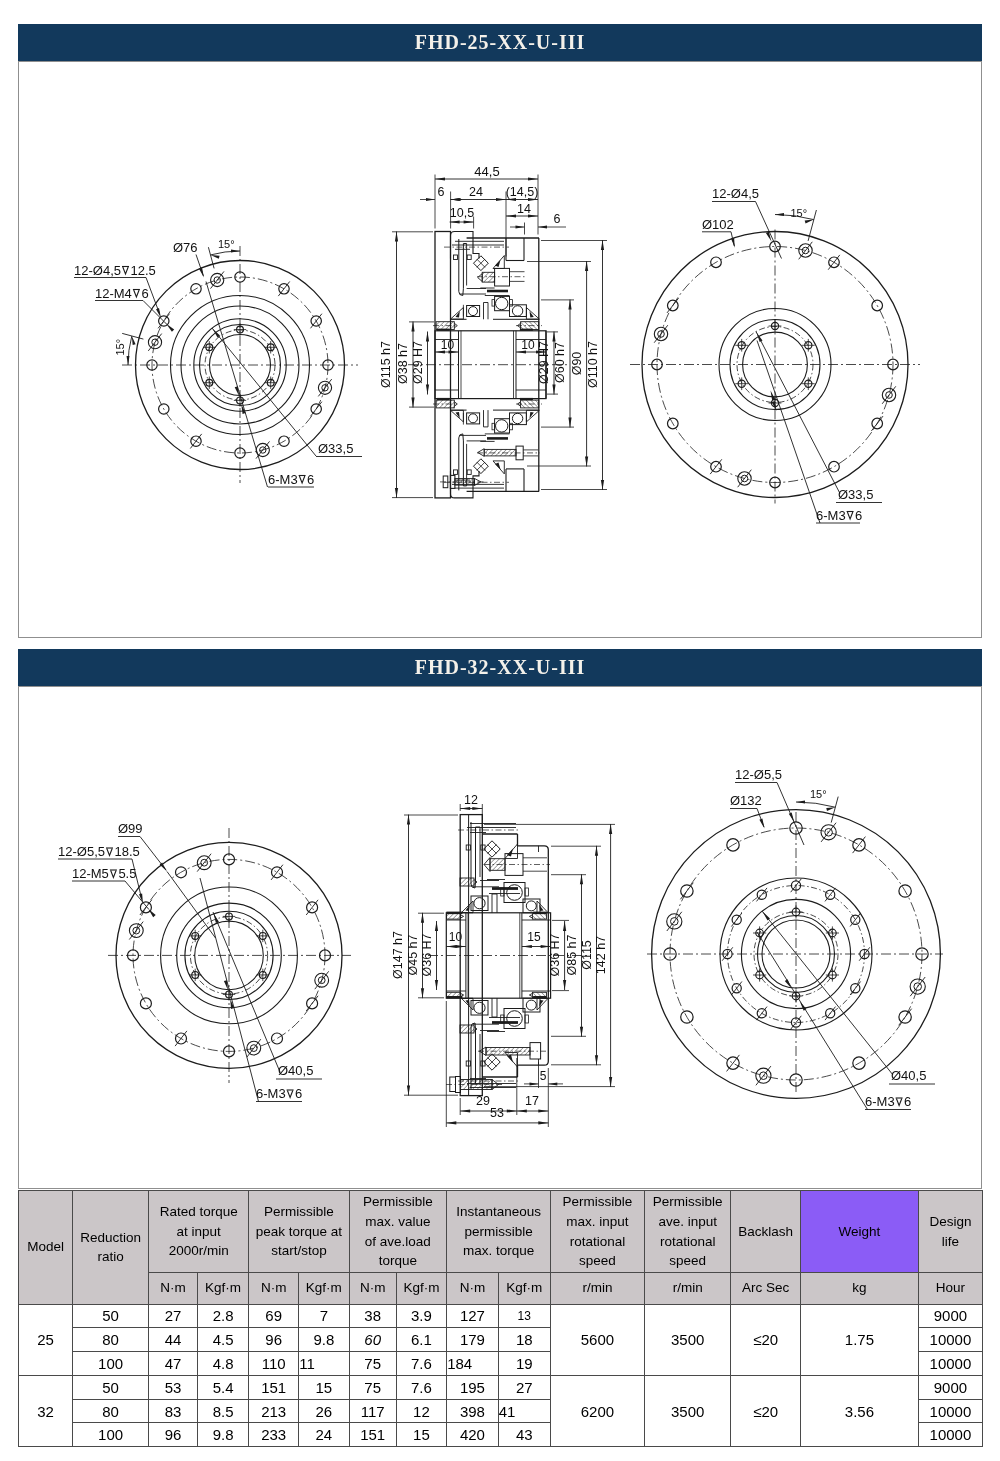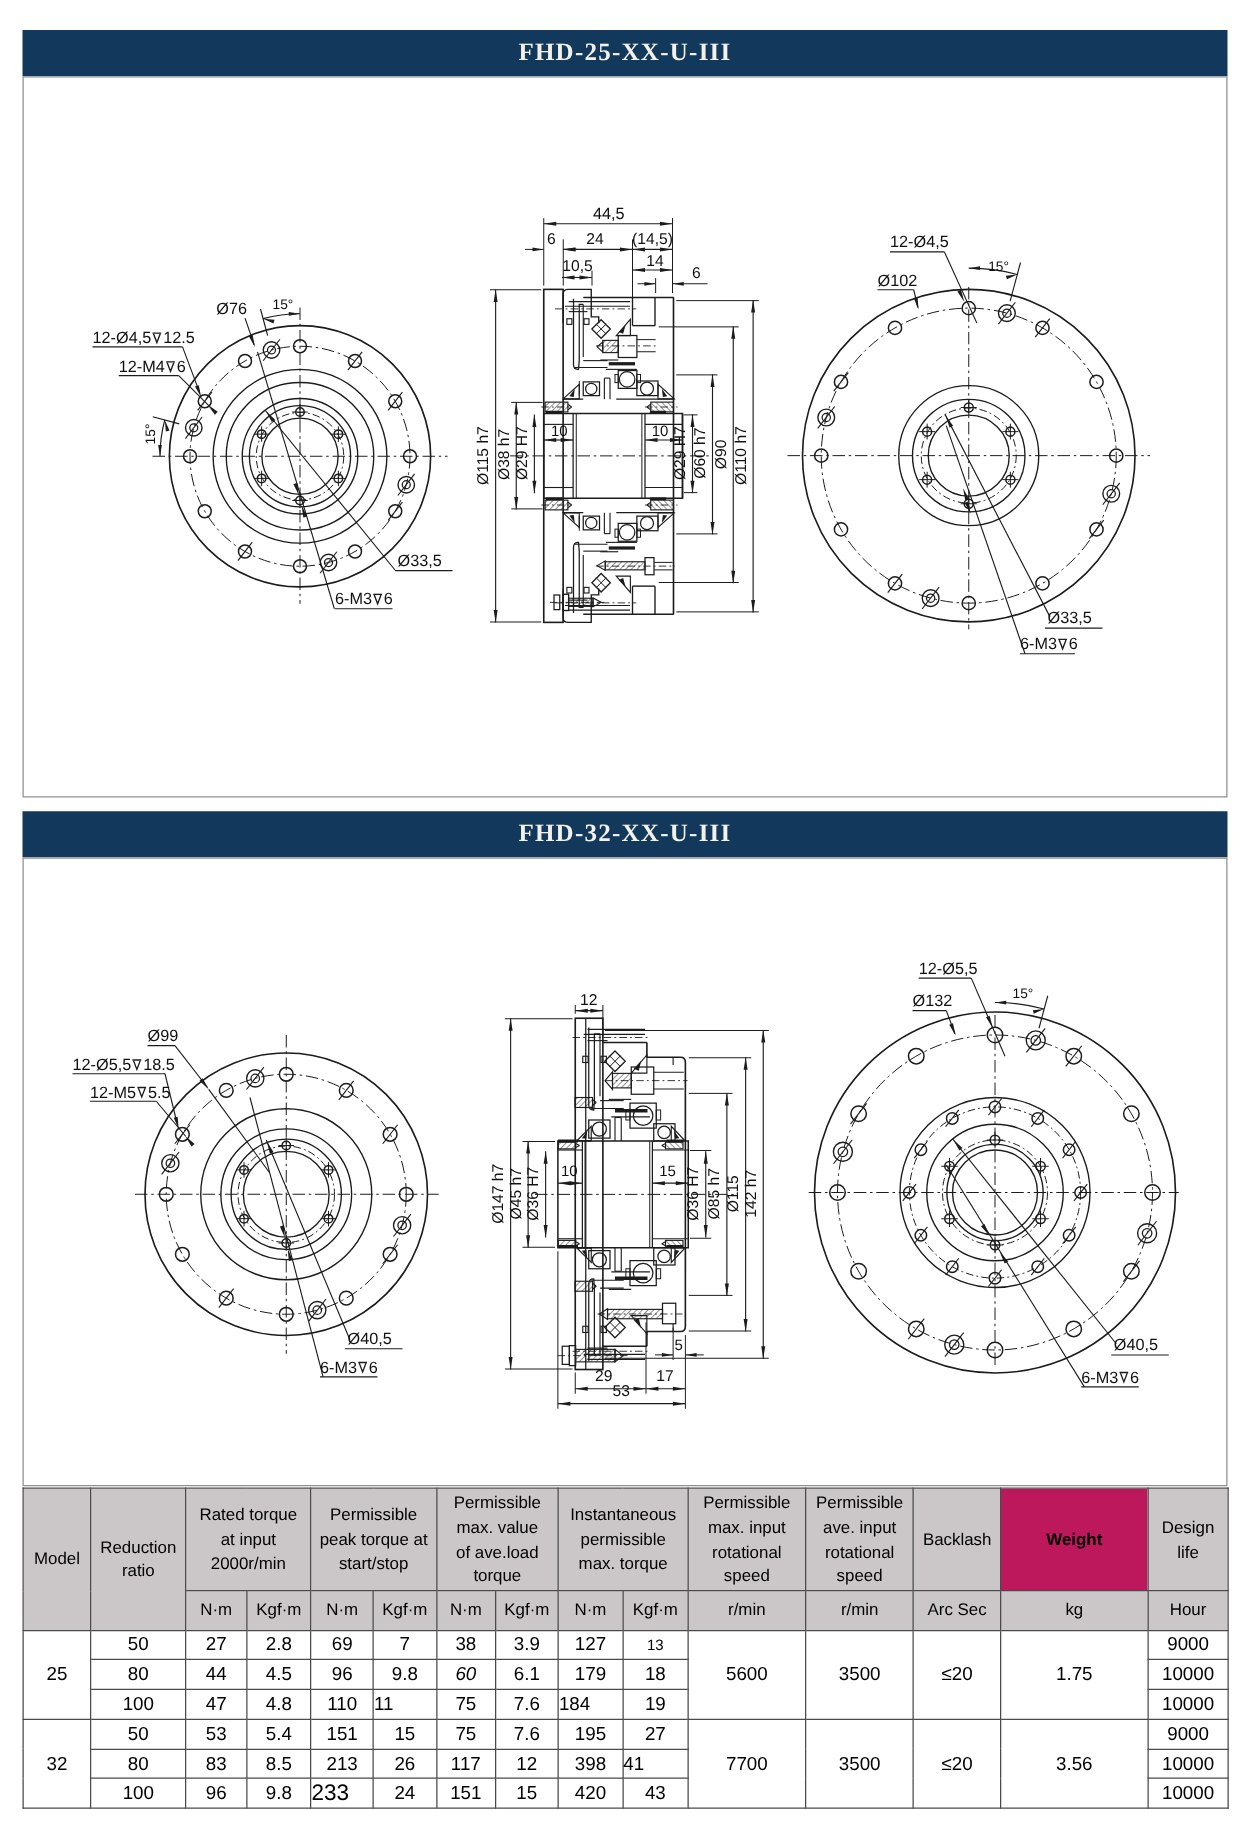--- a/index.html
+++ b/index.html
@@ -831,21 +831,21 @@
       <tr style="height:82px">
         <th rowspan="2" style="background:#cbc6c8;border:1px solid #4a4a4a;text-align:center;vertical-align:middle;font-size:13.5px;font-weight:normal;padding:0;line-height:1.45;">Model</th>
         <th rowspan="2" style="background:#cbc6c8;border:1px solid #4a4a4a;text-align:center;vertical-align:middle;font-size:13.5px;font-weight:normal;padding:0;line-height:1.45;">Reduction<br>ratio</th>
         <th colspan="2" style="background:#cbc6c8;border:1px solid #4a4a4a;text-align:center;vertical-align:middle;font-size:13.5px;font-weight:normal;padding:0;line-height:1.45;">Rated torque<br>at input<br>2000r/min</th>
         <th colspan="2" style="background:#cbc6c8;border:1px solid #4a4a4a;text-align:center;vertical-align:middle;font-size:13.5px;font-weight:normal;padding:0;line-height:1.45;">Permissible<br>peak torque at<br>start/stop</th>
         <th colspan="2" style="background:#cbc6c8;border:1px solid #4a4a4a;text-align:center;vertical-align:middle;font-size:13.5px;font-weight:normal;padding:0;line-height:1.45;">Permissible<br>max. value<br>of ave.load<br>torque</th>
         <th colspan="2" style="background:#cbc6c8;border:1px solid #4a4a4a;text-align:center;vertical-align:middle;font-size:13.5px;font-weight:normal;padding:0;line-height:1.45;">Instantaneous<br>permissible<br>max. torque</th>
         <th style="background:#cbc6c8;border:1px solid #4a4a4a;text-align:center;vertical-align:middle;font-size:13.5px;font-weight:normal;padding:0;line-height:1.45;">Permissible<br>max. input<br>rotational<br>speed</th>
         <th style="background:#cbc6c8;border:1px solid #4a4a4a;text-align:center;vertical-align:middle;font-size:13.5px;font-weight:normal;padding:0;line-height:1.45;">Permissible<br>ave. input<br>rotational<br>speed</th>
         <th style="background:#cbc6c8;border:1px solid #4a4a4a;text-align:center;vertical-align:middle;font-size:13.5px;font-weight:normal;padding:0;line-height:1.45;">Backlash</th>
-        <th style="background:#be185d;border:1px solid #4a4a4a;text-align:center;vertical-align:middle;font-size:13.5px;font-weight:bold;padding:0;line-height:1.45;">Weight</th>
+        <th style="background:#8b5cf6;border:1px solid #4a4a4a;text-align:center;vertical-align:middle;font-size:13.5px;font-weight:normal;padding:0;line-height:1.45;">Weight</th>
         <th style="background:#cbc6c8;border:1px solid #4a4a4a;text-align:center;vertical-align:middle;font-size:13.5px;font-weight:normal;padding:0;line-height:1.45;">Design<br>life</th>
       </tr>
       <tr style="height:31.5px">
         <th style="background:#cbc6c8;border:1px solid #4a4a4a;text-align:center;vertical-align:middle;font-size:13.5px;font-weight:normal;padding:0;line-height:1.45;">N·m</th>
         <th style="background:#cbc6c8;border:1px solid #4a4a4a;text-align:center;vertical-align:middle;font-size:13.5px;font-weight:normal;padding:0;line-height:1.45;">Kgf·m</th>
         <th style="background:#cbc6c8;border:1px solid #4a4a4a;text-align:center;vertical-align:middle;font-size:13.5px;font-weight:normal;padding:0;line-height:1.45;">N·m</th>
         <th style="background:#cbc6c8;border:1px solid #4a4a4a;text-align:center;vertical-align:middle;font-size:13.5px;font-weight:normal;padding:0;line-height:1.45;">Kgf·m</th>
         <th style="background:#cbc6c8;border:1px solid #4a4a4a;text-align:center;vertical-align:middle;font-size:13.5px;font-weight:normal;padding:0;line-height:1.45;">N·m</th>
         <th style="background:#cbc6c8;border:1px solid #4a4a4a;text-align:center;vertical-align:middle;font-size:13.5px;font-weight:normal;padding:0;line-height:1.45;">Kgf·m</th>
         <th style="background:#cbc6c8;border:1px solid #4a4a4a;text-align:center;vertical-align:middle;font-size:13.5px;font-weight:normal;padding:0;line-height:1.45;">N·m</th>
@@ -901,21 +901,21 @@
         <td rowspan="3" style="border:1px solid #4a4a4a;text-align:center;vertical-align:middle;font-size:15px;padding:0;">32</td>
         <td style="border:1px solid #4a4a4a;text-align:center;vertical-align:middle;font-size:15px;padding:0;">50</td>
         <td style="border:1px solid #4a4a4a;text-align:center;vertical-align:middle;font-size:15px;padding:0;">53</td>
         <td style="border:1px solid #4a4a4a;text-align:center;vertical-align:middle;font-size:15px;padding:0;">5.4</td>
         <td style="border:1px solid #4a4a4a;text-align:center;vertical-align:middle;font-size:15px;padding:0;">151</td>
         <td style="border:1px solid #4a4a4a;text-align:center;vertical-align:middle;font-size:15px;padding:0;">15</td>
         <td style="border:1px solid #4a4a4a;text-align:center;vertical-align:middle;font-size:15px;padding:0;">75</td>
         <td style="border:1px solid #4a4a4a;text-align:center;vertical-align:middle;font-size:15px;padding:0;">7.6</td>
         <td style="border:1px solid #4a4a4a;text-align:center;vertical-align:middle;font-size:15px;padding:0;">195</td>
         <td style="border:1px solid #4a4a4a;text-align:center;vertical-align:middle;font-size:15px;padding:0;">27</td>
-        <td rowspan="3" style="border:1px solid #4a4a4a;text-align:center;vertical-align:middle;font-size:15px;padding:0;">7700</td>
+        <td rowspan="3" style="border:1px solid #4a4a4a;text-align:center;vertical-align:middle;font-size:15px;padding:0;">6200</td>
         <td rowspan="3" style="border:1px solid #4a4a4a;text-align:center;vertical-align:middle;font-size:15px;padding:0;">3500</td>
         <td rowspan="3" style="border:1px solid #4a4a4a;text-align:center;vertical-align:middle;font-size:15px;padding:0;">≤20</td>
         <td rowspan="3" style="border:1px solid #4a4a4a;text-align:center;vertical-align:middle;font-size:15px;padding:0;">3.56</td>
         <td style="border:1px solid #4a4a4a;text-align:center;vertical-align:middle;font-size:15px;padding:0;">9000</td>
       </tr>
       <tr style="height:23.8px">
         <td style="border:1px solid #4a4a4a;text-align:center;vertical-align:middle;font-size:15px;padding:0;">80</td>
         <td style="border:1px solid #4a4a4a;text-align:center;vertical-align:middle;font-size:15px;padding:0;">83</td>
         <td style="border:1px solid #4a4a4a;text-align:center;vertical-align:middle;font-size:15px;padding:0;">8.5</td>
         <td style="border:1px solid #4a4a4a;text-align:center;vertical-align:middle;font-size:15px;padding:0;">213</td>
@@ -923,21 +923,21 @@
         <td style="border:1px solid #4a4a4a;text-align:center;vertical-align:middle;font-size:15px;padding:0;">117</td>
         <td style="border:1px solid #4a4a4a;text-align:center;vertical-align:middle;font-size:15px;padding:0;">12</td>
         <td style="border:1px solid #4a4a4a;text-align:center;vertical-align:middle;font-size:15px;padding:0;">398</td>
         <td style="border:1px solid #4a4a4a;text-align:left;vertical-align:middle;font-size:15px;padding:0;">41</td>
         <td style="border:1px solid #4a4a4a;text-align:center;vertical-align:middle;font-size:15px;padding:0;">10000</td>
       </tr>
       <tr style="height:23.8px">
         <td style="border:1px solid #4a4a4a;text-align:center;vertical-align:middle;font-size:15px;padding:0;">100</td>
         <td style="border:1px solid #4a4a4a;text-align:center;vertical-align:middle;font-size:15px;padding:0;">96</td>
         <td style="border:1px solid #4a4a4a;text-align:center;vertical-align:middle;font-size:15px;padding:0;">9.8</td>
-        <td style="border:1px solid #4a4a4a;text-align:left;vertical-align:middle;font-size:18px;padding:0;">233</td>
+        <td style="border:1px solid #4a4a4a;text-align:center;vertical-align:middle;font-size:15px;padding:0;">233</td>
         <td style="border:1px solid #4a4a4a;text-align:center;vertical-align:middle;font-size:15px;padding:0;">24</td>
         <td style="border:1px solid #4a4a4a;text-align:center;vertical-align:middle;font-size:15px;padding:0;">151</td>
         <td style="border:1px solid #4a4a4a;text-align:center;vertical-align:middle;font-size:15px;padding:0;">15</td>
         <td style="border:1px solid #4a4a4a;text-align:center;vertical-align:middle;font-size:15px;padding:0;">420</td>
         <td style="border:1px solid #4a4a4a;text-align:center;vertical-align:middle;font-size:15px;padding:0;">43</td>
         <td style="border:1px solid #4a4a4a;text-align:center;vertical-align:middle;font-size:15px;padding:0;">10000</td>
       </tr>
     </tbody>
   </table>
 </body></html>

